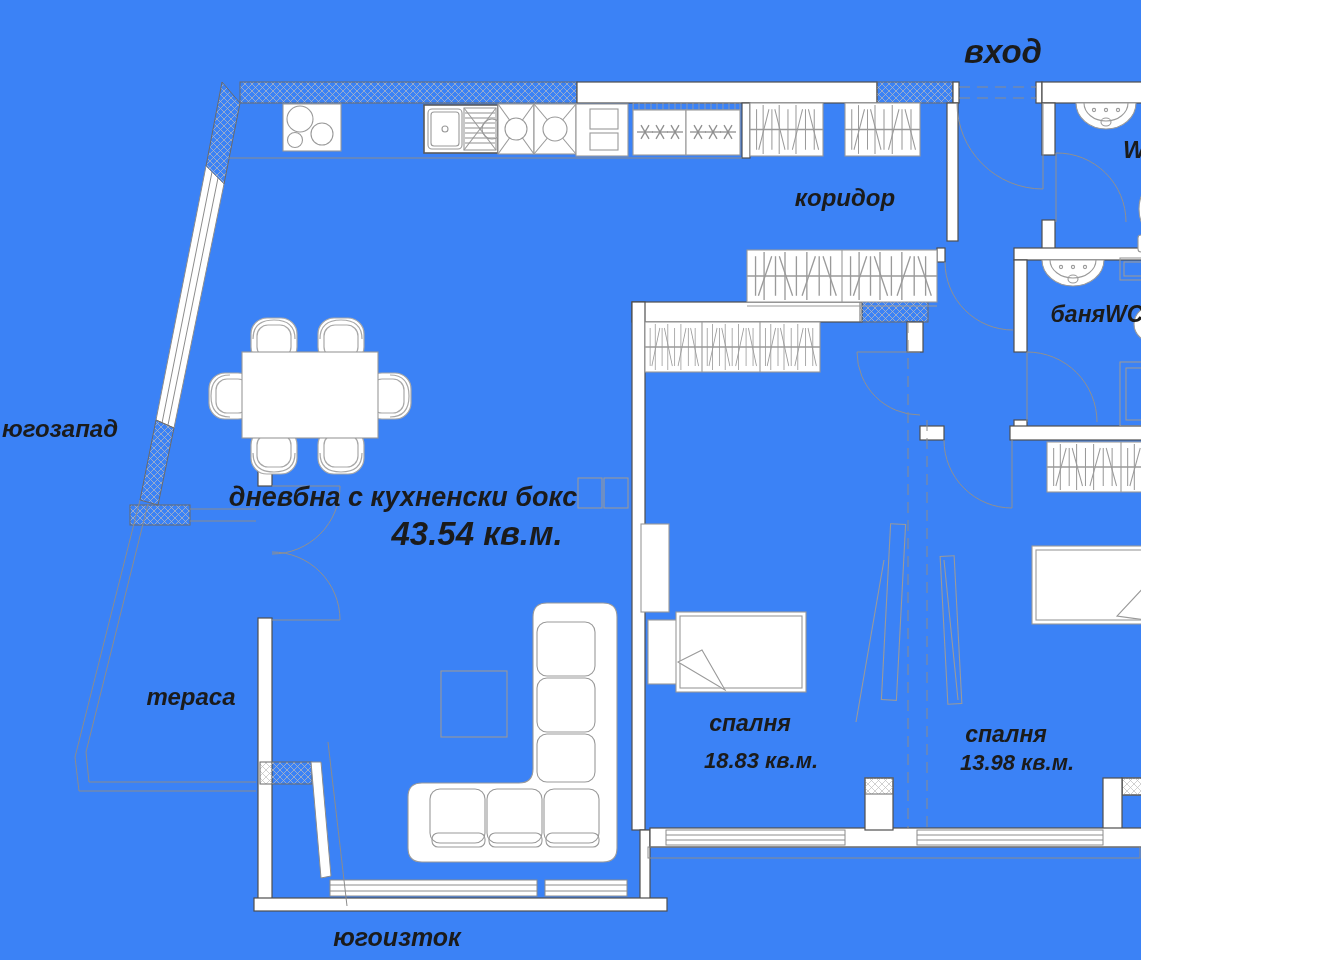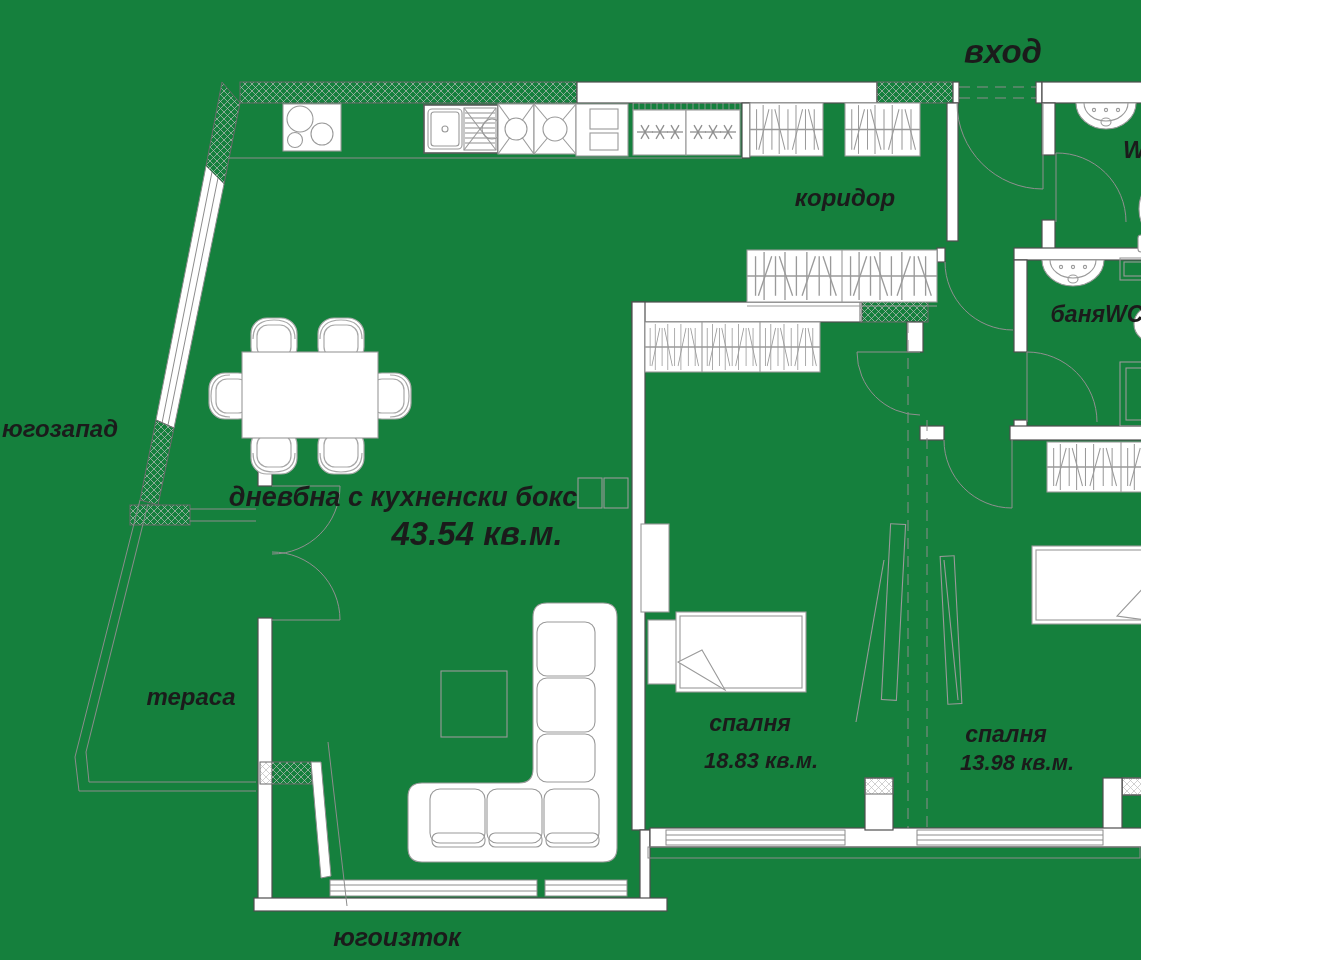--- a/index.html
+++ b/index.html
@@ -1,16 +1,16 @@
 <!DOCTYPE html>
 <html><head>
 <meta charset="utf-8">
 <style>
   html,body{margin:0;padding:0;background:#ffffff;}
-  .stage{width:1141px;height:960px;position:relative;background:#15803d;overflow:hidden;}
+  .stage{width:1141px;height:960px;position:relative;background:#3b82f6;overflow:hidden;}
   svg{display:block;}
   .w   {fill:#ffffff;stroke:#4f4f4f;stroke-width:1.2;}
   .h   {fill:url(#hatch);stroke:#6a6a6a;stroke-width:1;}
   .f   {fill:none;stroke:#9a9a9a;stroke-width:1.1;}
   .ff  {fill:#ffffff;stroke:#9a9a9a;stroke-width:1.1;}
   .fd  {fill:#ffffff;stroke:#5a5a5a;stroke-width:1.6;}
   .win {fill:#ffffff;stroke:#8c8c8c;stroke-width:1;}
   .thin{fill:none;stroke:#8c8c8c;stroke-width:1;}
   .door{fill:none;stroke:#909090;stroke-width:1;}
   .dash{fill:none;stroke:#8c8c8c;stroke-width:1;stroke-dasharray:11 7;}

